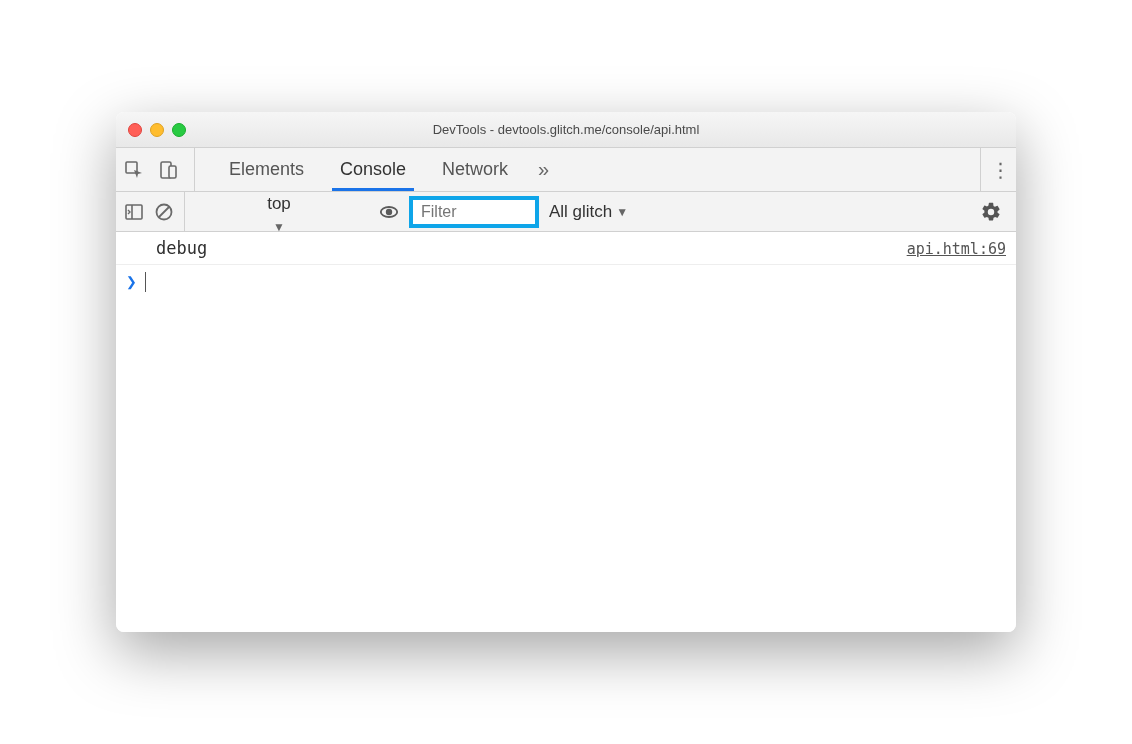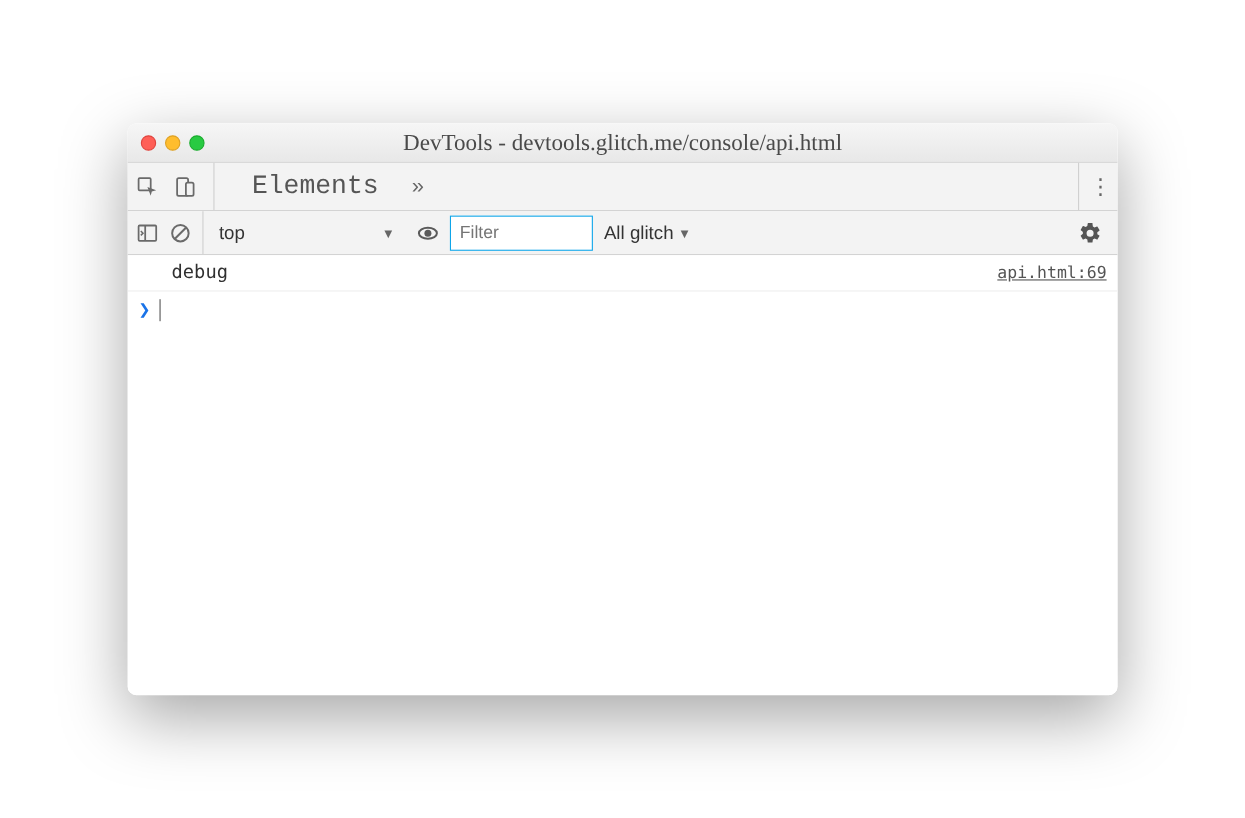--- a/index.html
+++ b/index.html
@@ -44,23 +44,22 @@
       width: 14px;
       height: 14px;
       border-radius: 50%;
     }
     .red { background: #ff5f57; border: 0.5px solid #e0443e; }
     .yellow { background: #ffbd2e; border: 0.5px solid #dea123; }
     .green { background: #28ca42; border: 0.5px solid #1aad2e; }
     .title {
       width: 100%;
       text-align: center;
-      font-size: 21px;
+      font-size: 13px;
       color: #4a4a4a;
-      font-family: Liberation Serif, serif;
     }
     .tabs-bar {
       height: 44px;
       background: #f3f3f3;
       border-bottom: 1px solid #d0d0d0;
       display: flex;
       align-items: center;
       padding: 0 8px;
     }
     .tool-icons {
@@ -83,25 +82,24 @@
       display: flex;
       align-items: center;
       height: 100%;
       margin-left: 16px;
     }
     .tab {
       padding: 0 18px;
       height: 100%;
       display: flex;
       align-items: center;
-      font-size: 24px;
+      font-size: 18px;
       color: #555;
       cursor: pointer;
       position: relative;
-      font-family: Liberation Mono, monospace;
     }
     .tab.active {
       color: #333;
     }
     .tab.active::after {
       content: "";
       position: absolute;
       bottom: 0;
       left: 10px;
       right: 10px;
@@ -142,28 +140,29 @@
       align-items: center;
       gap: 6px;
       padding: 2px 10px;
       font-size: 17px;
       color: #333;
       cursor: pointer;
       border-left: 1px solid #d0d0d0;
       height: 100%;
       padding-left: 14px;
       min-width: 185px;
-      justify-content: space-between;
+      justify-content: flex-start;
+      flex-direction: column;
     }
     .context-select .caret {
       font-size: 12px;
       color: #666;
     }
     .filter-input {
-      border: 1px solid #0ea5e9;
+      border: 4px solid #0ea5e9;
       background: #fff;
       padding: 4px 8px;
       font-size: 16px;
       color: #888;
       width: 130px;
       height: 32px;
     }
     .levels {
       display: flex;
       align-items: center;
@@ -182,21 +181,21 @@
       text-align: center;
     }
     .console-body {
       flex: 1;
       background: #fff;
       overflow: auto;
       font-family: Menlo, Consolas, monospace;
     }
     .log-row {
       display: flex;
-      align-items: center;
+      align-items: flex-end;
       padding: 6px 10px 6px 40px;
       border-bottom: 1px solid #eee;
       font-size: 17px;
       color: #303030;
     }
     .log-source {
       margin-left: auto;
       font-size: 15px;
       color: #545454;
       text-decoration: underline;
@@ -244,20 +243,22 @@
       </span>
       <span class="icon">
         <svg width="20" height="20" viewBox="0 0 20 20" fill="none" stroke="#6a6a6a" stroke-width="1.6">
           <rect x="3" y="2" width="10" height="16" rx="1.5"></rect>
           <rect x="11" y="6" width="7" height="12" rx="1.5" fill="#f3f3f3"></rect>
         </svg>
       </span>
     </div>
     <div class="tabs">
       <div class="tab">Elements</div>
+      <div class="tab active">Console</div>
+      <div class="tab">Network</div>
       <div class="more-tabs">»</div>
     </div>
     <div class="spacer"></div>
     <div class="kebab">⋮</div>
   </div>
 
   <div class="console-toolbar">
     <span class="icon">
       <svg width="20" height="20" viewBox="0 0 20 20" fill="none" stroke="#6a6a6a" stroke-width="1.6">
         <rect x="2" y="3" width="16" height="14" rx="1"></rect>

